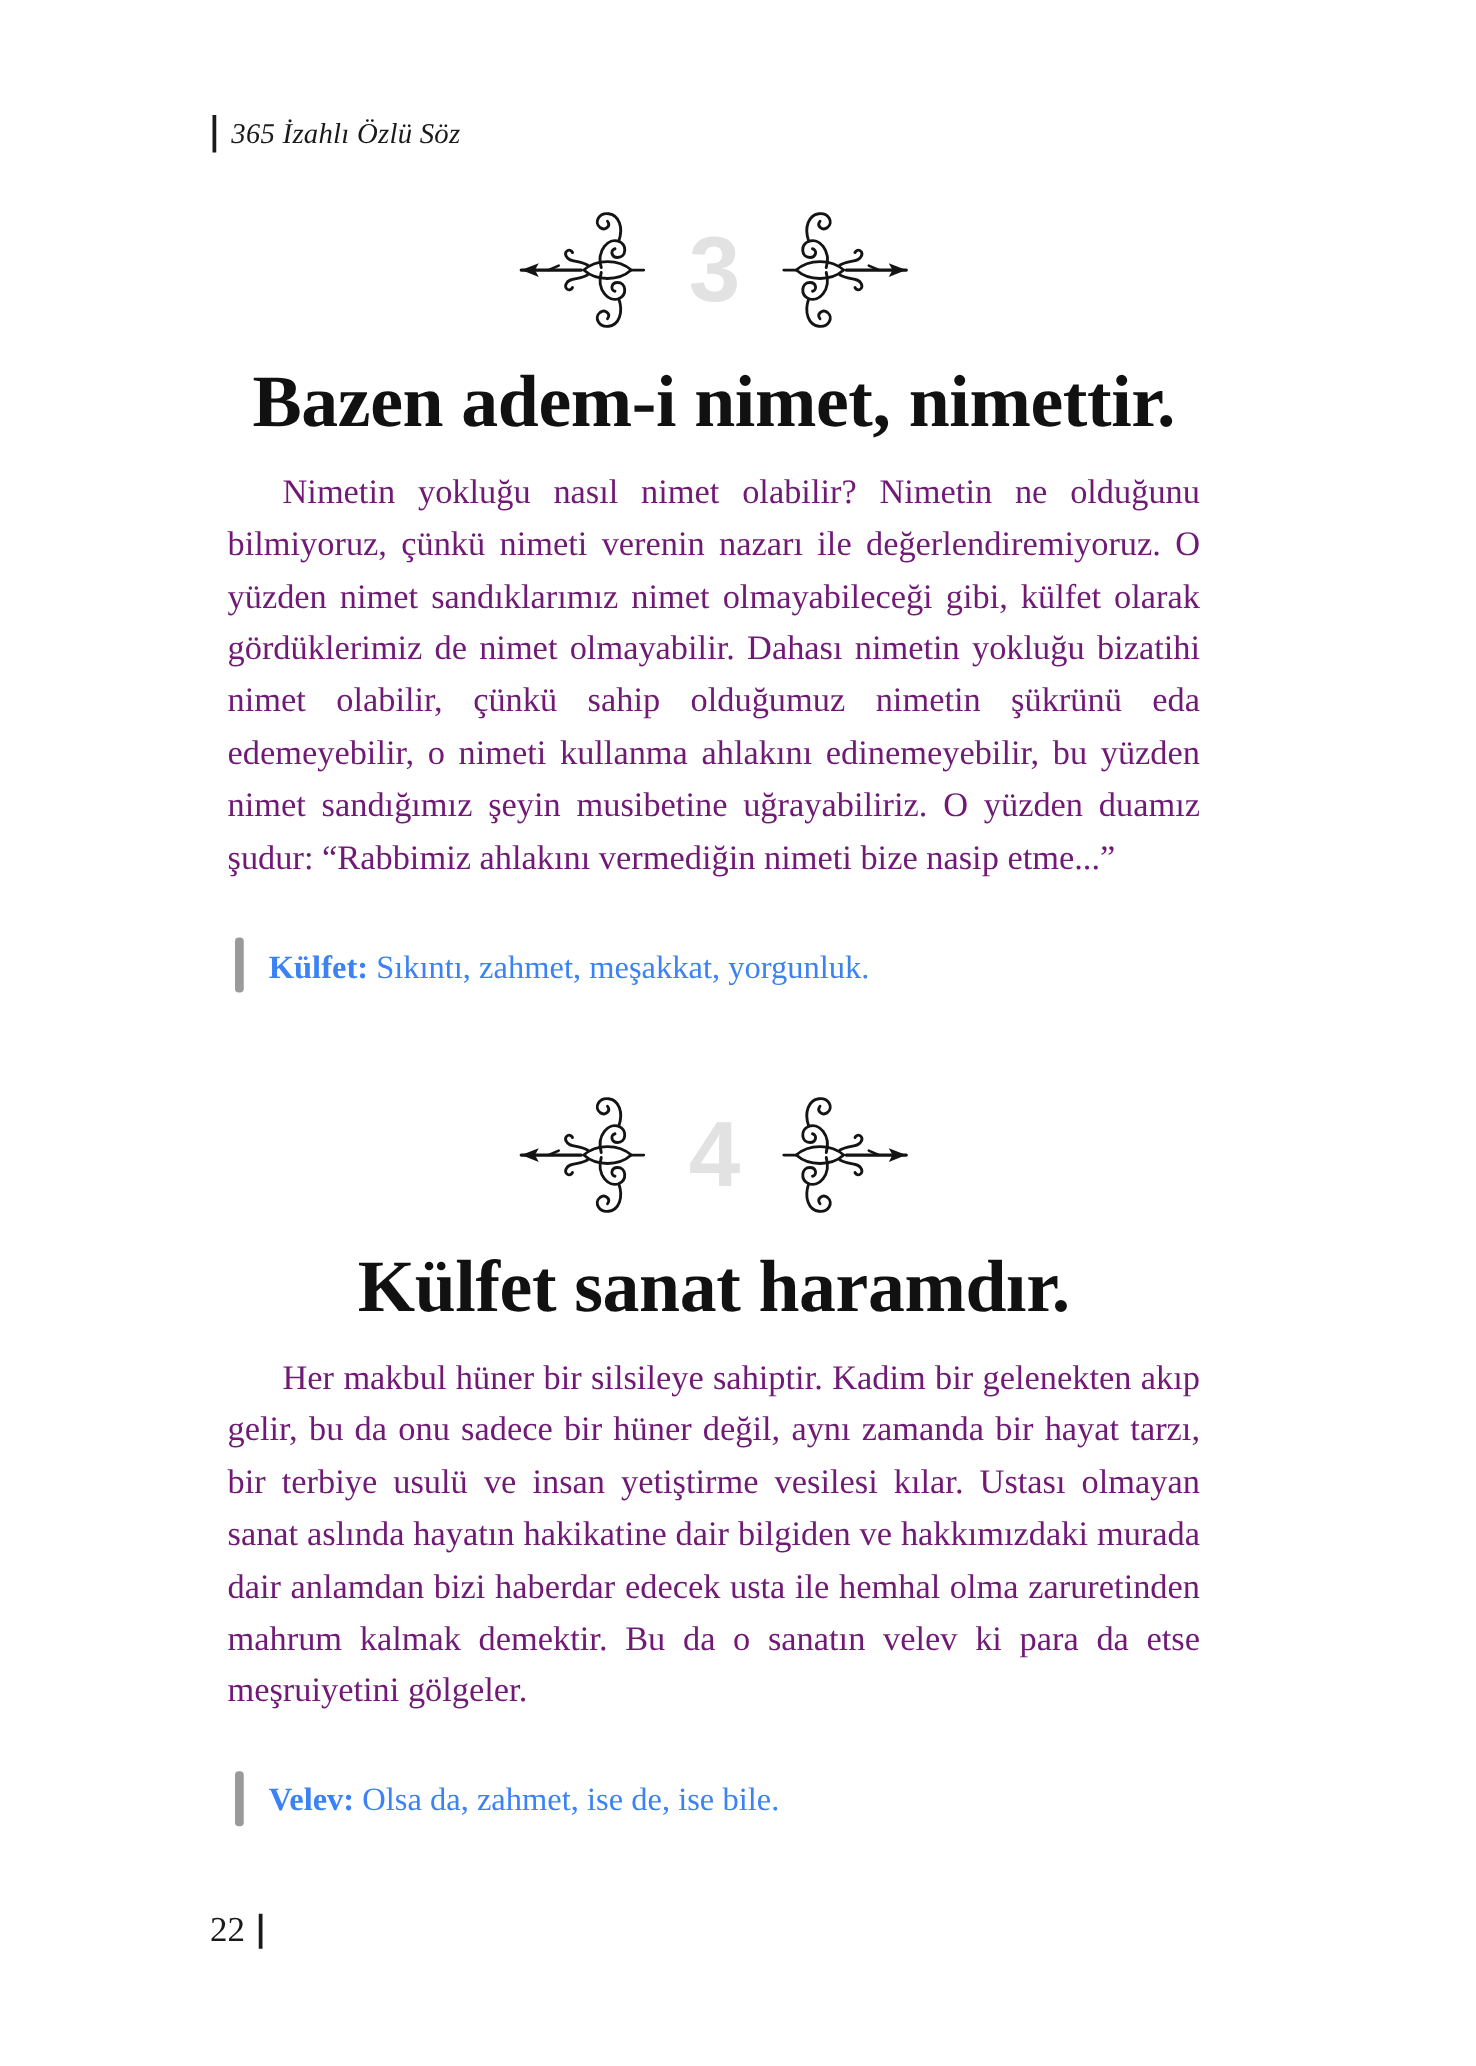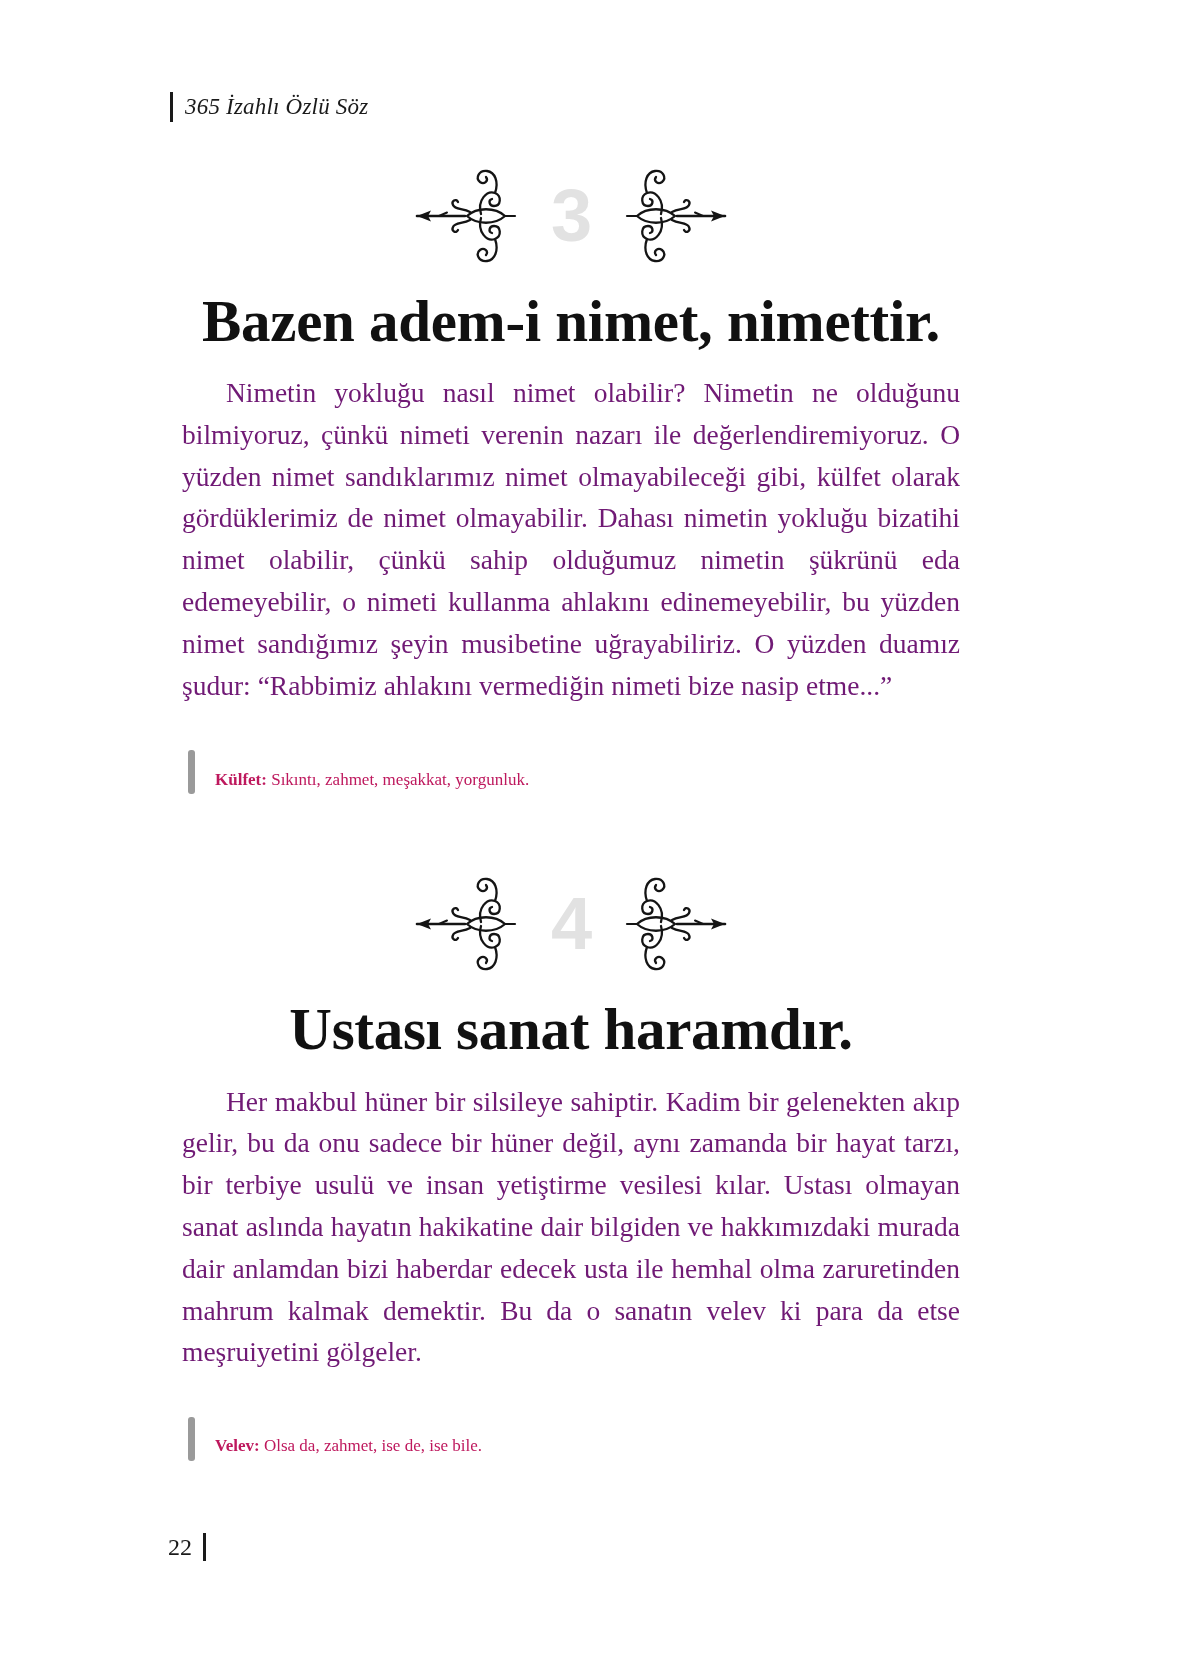--- a/index.html
+++ b/index.html
@@ -110,42 +110,42 @@
   }
   .note-bar {
     width: 7px;
     min-height: 44px;
     background: #9a9a9a;
     border-radius: 3px;
     margin-right: 20px;
     flex: none;
   }
   .note-text {
-    font-size: 17px;
+    font-size: 26px;
     line-height: 1.45;
-    color: #be185d;
+    color: #3b82f6;
     align-self: flex-end;
     padding-bottom: 2px;
   }
   .note-term {
     font-weight: 700;
   }
 
   .gap-between { height: 74px; }
 
   
   .folio {
     position: absolute;
     left: 168px;
     bottom: 92px;
     display: flex;
     align-items: center;
   }
   .folio-num {
-    font-size: 24px;
+    font-size: 28px;
     color: #1a1a1a;
     margin-right: 11px;
   }
   .folio-rule {
     width: 3px;
     height: 28px;
     background: #1a1a1a;
   }
 </style>
 </head>
@@ -253,21 +253,21 @@
               <path d="M55 52 C48 48 40 50 38 45 C36 41 41 38 43 42"></path>
               <path d="M66 58 C62 72 72 82 80 79 C87 76 86 66 79 66 C74 66 73 72 77 73"></path>
               <path d="M80 79 C84 90 80 100 72 101 C64 102 60 94 65 90 C69 87 74 91 71 95"></path>
               <path d="M55 60 C48 64 40 62 38 67 C36 71 41 74 43 70"></path>
               <path d="M90 56 L100 56" stroke-width="2.2"></path>
             </g>
           </svg>
         </span>
       </div>
 
-      <h2 class="section-title">Ustası sanat haramdır.</h2>
+      <h2 class="section-title">Külfet sanat haramdır.</h2>
 
       <p class="body-text">Her makbul hüner bir silsileye sahiptir. Kadim bir gelenekten akıp gelir, bu da onu sadece bir hüner değil, aynı zamanda bir hayat tarzı, bir terbiye usulü ve insan yetiştirme vesilesi kılar. Ustası olmayan sanat aslında hayatın hakikatine dair bilgiden ve hakkımızdaki murada dair anlamdan bizi haberdar edecek usta ile hemhal olma zaruretinden mahrum kalmak demektir. Bu da o sanatın velev ki para da etse meşruiyetini gölgeler.</p>
 
       <div class="note">
         <div class="note-bar"></div>
         <div class="note-text">
           <span class="note-term">Velev:</span>
           <span>Olsa da, zahmet, ise de, ise bile.</span>
         </div>
       </div>

